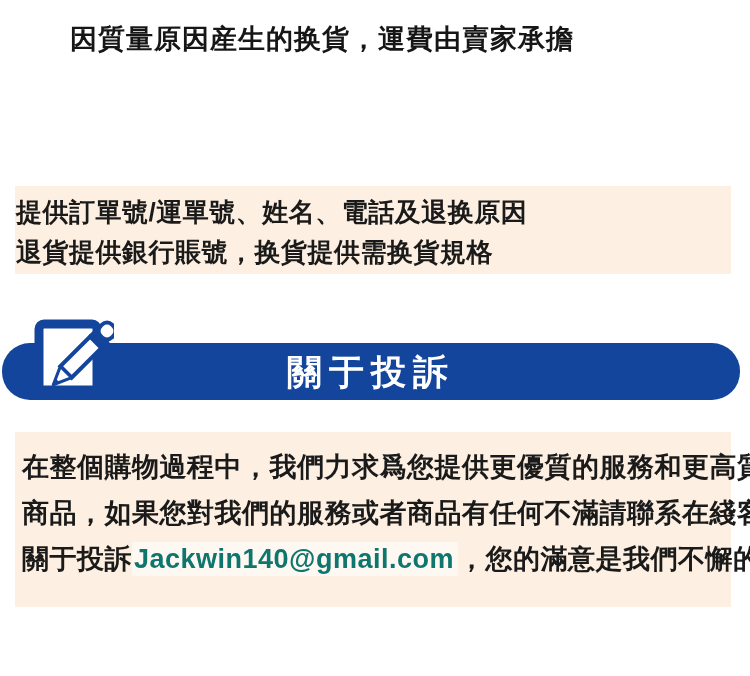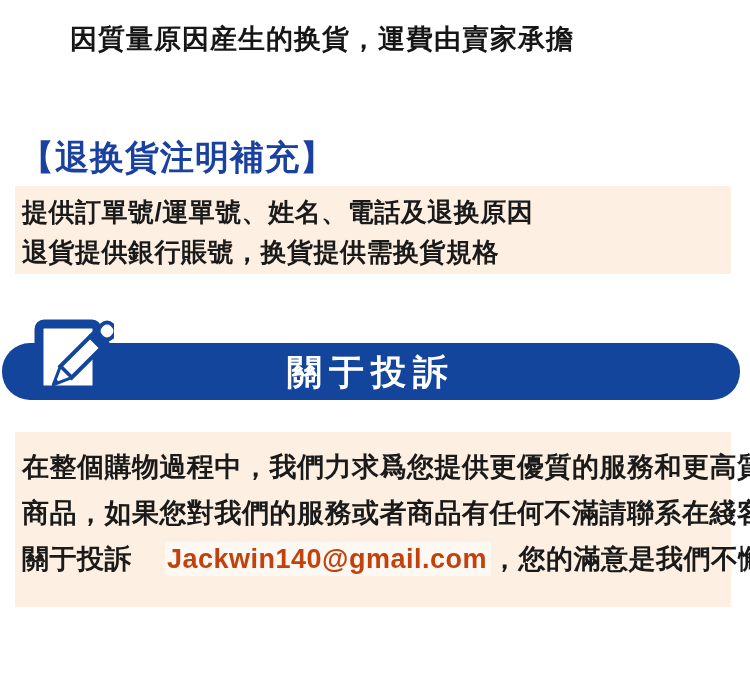--- a/index.html
+++ b/index.html
@@ -40,21 +40,21 @@
 
   .cream-panel {
     position: absolute;
     left: 15px;
     width: 716px;
     background: #fdf0e2;
   }
   .panel-return { top: 186px; height: 88px; }
   .panel-return .panel-line {
     position: absolute;
-    left: 7px;
+    left: 1px;
     font-size: 26px;
     font-weight: 600;
     color: #1a1a1a;
     letter-spacing: 0.5px;
     white-space: nowrap;
   }
   .panel-return .panel-line.l1 { top: 9px; }
   .panel-return .panel-line.l2 { top: 49px; text-align: center; }
 
   .banner {
@@ -95,36 +95,34 @@
   }
   .panel-complaint .body-line {
     font-size: 27px;
     font-weight: 600;
     color: #1a1a1a;
     line-height: 46px;
     letter-spacing: 0.5px;
     white-space: nowrap;
   }
   .email-link {
-    color: #c2410c;
+    color: #0f766e;
     font-weight: 700;
     background: rgba(255, 255, 255, 0.55);
     border-radius: 2px;
     padding: 2px 4px 2px 2px;
-    margin-left: 33px;
   }
 </style>
 </head>
 <body>
 
 <div class="page">
 
   <div class="note-line l1">因質量原因産生的换貨，運費由賣家承擔</div>
 
-  <div class="section-heading">【退换貨注明補充】</div>
 
   <div class="cream-panel panel-return">
     <div class="panel-line l1">提供訂單號/運單號、姓名、電話及退换原因</div>
     <div class="panel-line l2">退貨提供銀行賬號，换貨提供需换貨規格</div>
   </div>
 
   <div class="banner">
     <div class="banner-title">關于投訴</div>
   </div>
 

